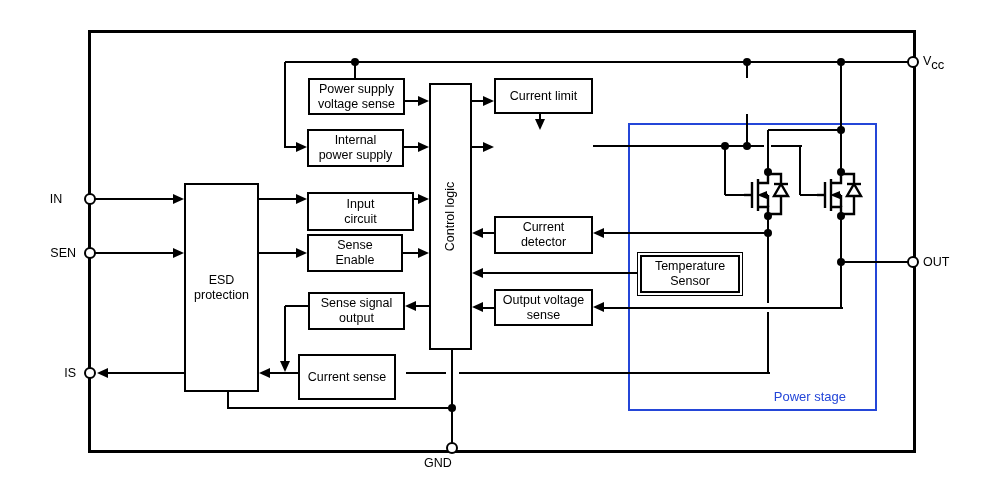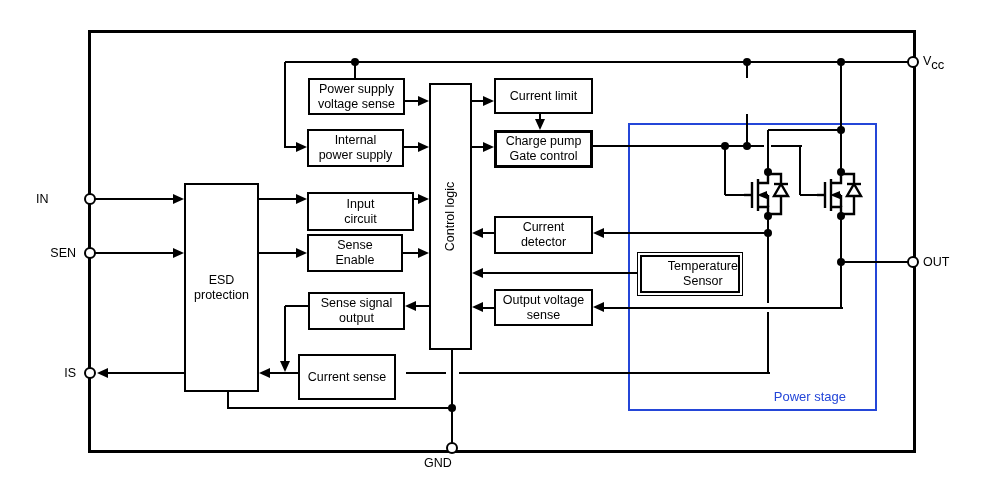--- a/index.html
+++ b/index.html
@@ -29,21 +29,21 @@
   .pin {
     position:absolute; width:12px; height:12px; box-sizing:border-box;
     border:2px solid #000; border-radius:50%; background:#fff; z-index:4;
   }
   .box {
     position:absolute; box-sizing:border-box; background:#fff; border:2px solid #000;
     display:flex; align-items:center; justify-content:center; text-align:center;
     font-size:12.5px; line-height:15px; white-space:pre-line; z-index:3;
   }
   .box.thick { border-width:3px; }
-  .box.dbl { box-shadow:0 0 0 2px #fff, 0 0 0 3px #000;justify-content:flex-end; }
+  .box.dbl { box-shadow:0 0 0 2px #fff, 0 0 0 3px #000; }
   .vtext { transform:rotate(-90deg); white-space:nowrap; }
   .lbl { position:absolute; font-size:12.5px; z-index:4; line-height:15px; }
   .lbl sub { font-size:13px; }
   .fet { position:absolute; z-index:3; }
 </style>
 </head>
 <body>
 
 <div id="stage">
 
@@ -141,22 +141,20 @@
 circuit</span></div>
   <div class="box" style="left:307px;top:234px;width:96px;height:38px"><span>Sense
 Enable</span></div>
   <div class="box" style="left:308px;top:292px;width:97px;height:38px"><span>Sense signal
 output</span></div>
   <div class="box" style="left:298px;top:354px;width:98px;height:46px"><span>Current sense</span></div>
   <div class="box" style="left:184px;top:183px;width:75px;height:209px"><span>ESD
 protection</span></div>
   <div class="box" style="left:429px;top:83px;width:43px;height:267px"><span class="vtext">Control logic</span></div>
   <div class="box" style="left:494px;top:78px;width:99px;height:36px"><span>Current limit</span></div>
-  <div class="box thick" style="left:494px;top:130px;width:99px;height:38px"><span>Charge pump
-Gate control</span></div>
   <div class="box" style="left:494px;top:216px;width:99px;height:38px"><span>Current
 detector</span></div>
   <div class="box dbl" style="left:640px;top:255px;width:100px;height:38px"><span>Temperature
 Sensor</span></div>
   <div class="box" style="left:494px;top:289px;width:99px;height:37px"><span>Output voltage
 sense</span></div>
 
   <svg class="fet" style="left:743px;top:168px" width="50" height="52" viewBox="0 0 50 52">
     <g stroke="#000" stroke-width="2.4" fill="none">
       <path d="M1,27 H9"></path>
@@ -190,20 +188,20 @@
     <path d="M22,27 H25" stroke="#000" stroke-width="2.4"></path>
   </svg>
 
   <div class="pin" style="left:84px;top:193px"></div>
   <div class="pin" style="left:84px;top:247px"></div>
   <div class="pin" style="left:84px;top:367px"></div>
   <div class="pin" style="left:446px;top:442px"></div>
   <div class="pin" style="left:907px;top:56px"></div>
   <div class="pin" style="left:907px;top:256px"></div>
 
-  <div class="lbl" style="left:36px;top:192px;width:40px;text-align:left">IN</div>
+  <div class="lbl" style="left:36px;top:192px;width:40px;text-align:center">IN</div>
   <div class="lbl" style="left:36px;top:246px;width:40px;text-align:right">SEN</div>
   <div class="lbl" style="left:36px;top:366px;width:40px;text-align:right">IS</div>
   <div class="lbl" style="left:424px;top:456px;width:56px;">GND</div>
   <div class="lbl" style="left:923px;top:255px">OUT</div>
   <div class="lbl" style="left:923px;top:54px"><span>V</span><sub>cc</sub></div>
 
 </div>
 
 </body></html>

